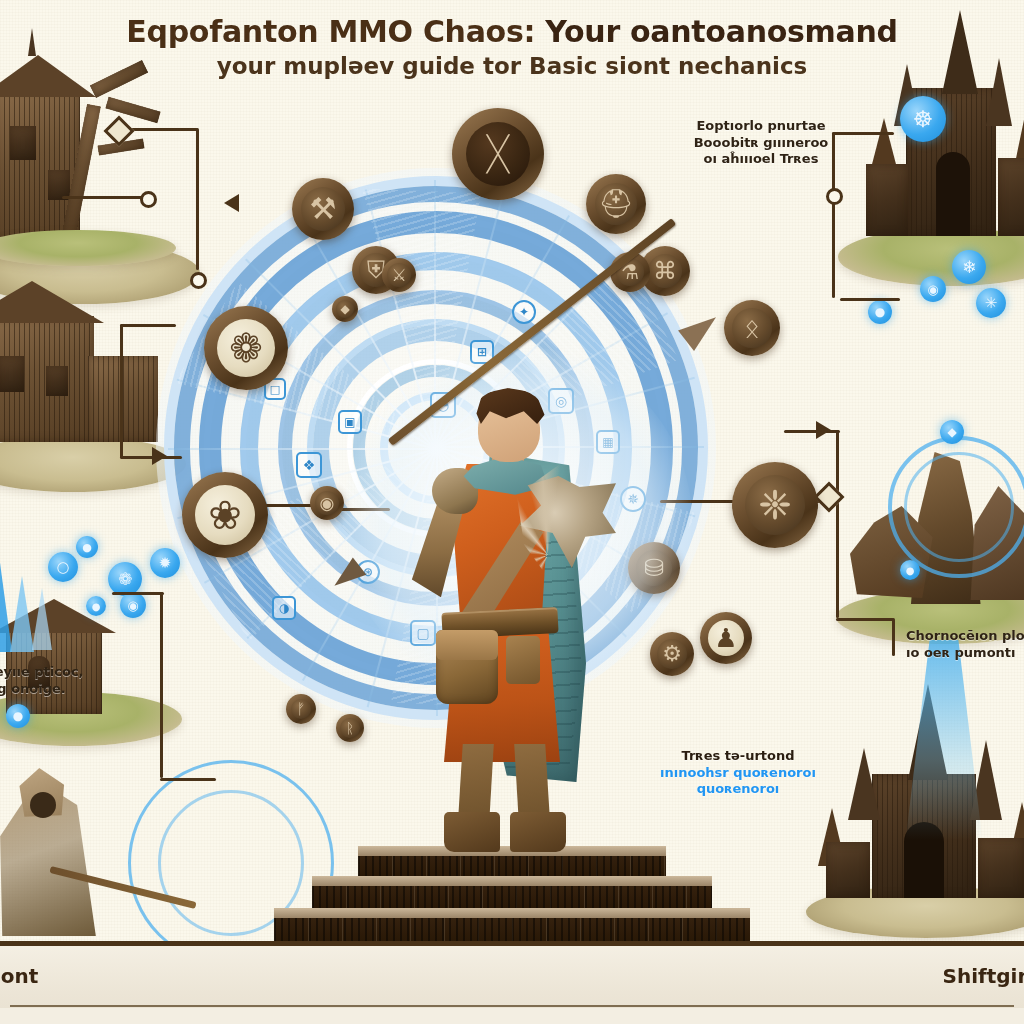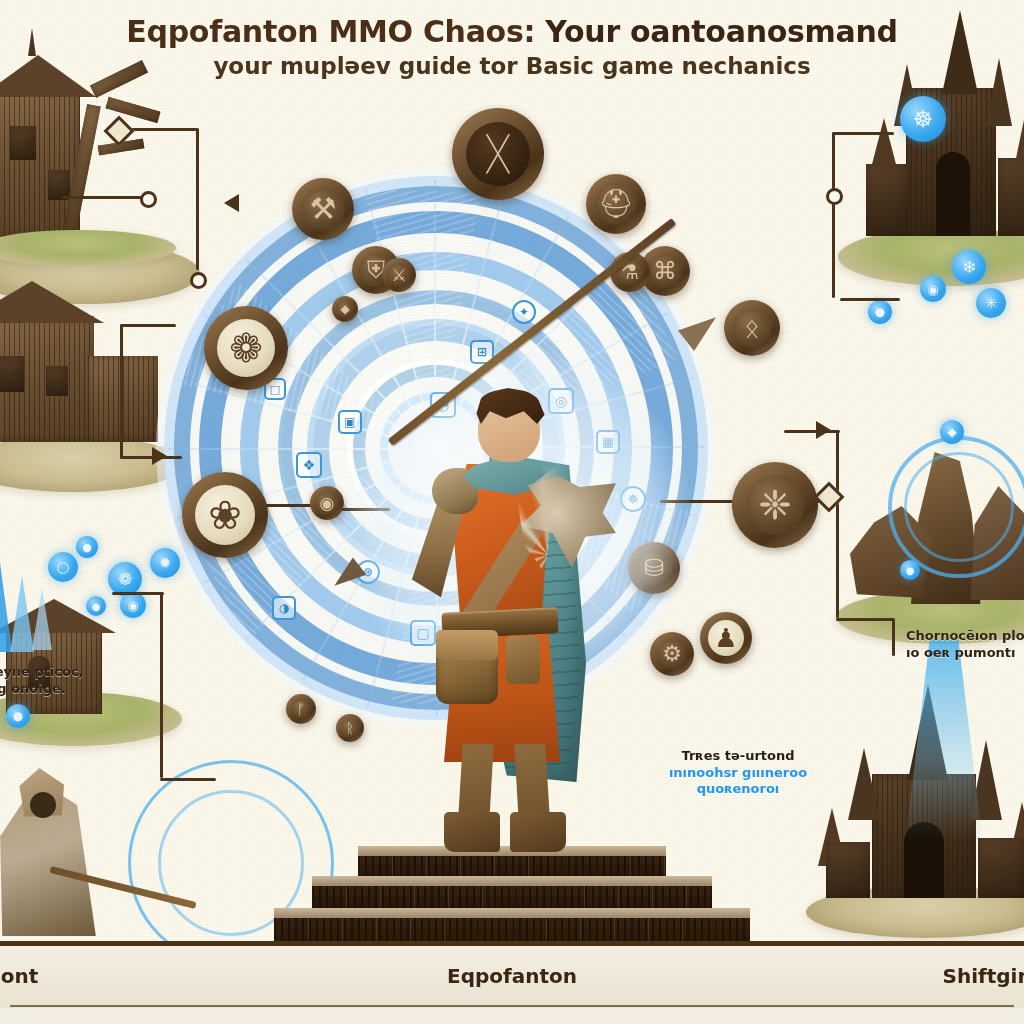--- a/index.html
+++ b/index.html
@@ -709,40 +709,44 @@
       <div class="orb" style="left: 900px; top: 560px; width: 20px; height: 20px;">
         <div class="og" style="font-size: 10px;">●</div>
       </div>
     </div>
 
   <div class="layer" id="title-block">
     <div id="title-line1">
       <span class="accent">Eqpofanton MMO Chaos:</span>
       <span>Your oantoanosmand</span>
     </div>
-    <div id="title-line2">your mupləev guide tor Basic game nechanics</div>
-  </div>
-
+    <div id="title-line2">your mupləev guide tor Basic siont nechanics</div>
+  </div>
+
+  <div class="layer annot" id="annot-tr">
+      <div>Eoptıorlo pnurtae</div>
+      <div>Booobitʀ gıııneroo</div>
+      <div>oı aĥıııoel Trʀes</div>
+    </div>
   <div class="layer annot blue" id="annot-br">
       <div style="color: rgb(42, 29, 16);">Trʀes tə-urtond</div>
-      <div>ınınoohsr gıııneroo</div>
+      <div>ınınoohsr quoʀenoroı</div>
       <div>quoʀenoroı</div>
     </div>
   <div class="layer annot" id="annot-ml">
       <div>ev oeyııe pticoc,</div>
       <div>ıııting onoiɡe.</div>
     </div>
   <div class="layer annot" id="annot-mr">
       <div>Chornocēıon ploo</div>
       <div>ıo oeʀ pumontı</div>
     </div>
 
   <div class="layer" id="footer">
     <div id="footer-inner">
       <div class="fcap" id="fcap-0">siont</div>
-      <div class="fcap" id="fcap-1">Eqpofanton</div>
       <div class="fcap" id="fcap-2">Shiftging</div>
     </div>
     <div id="footer-rule"></div>
     <div id="footer-sub"></div>
   </div>
 
 </div>
 
 </body></html>

